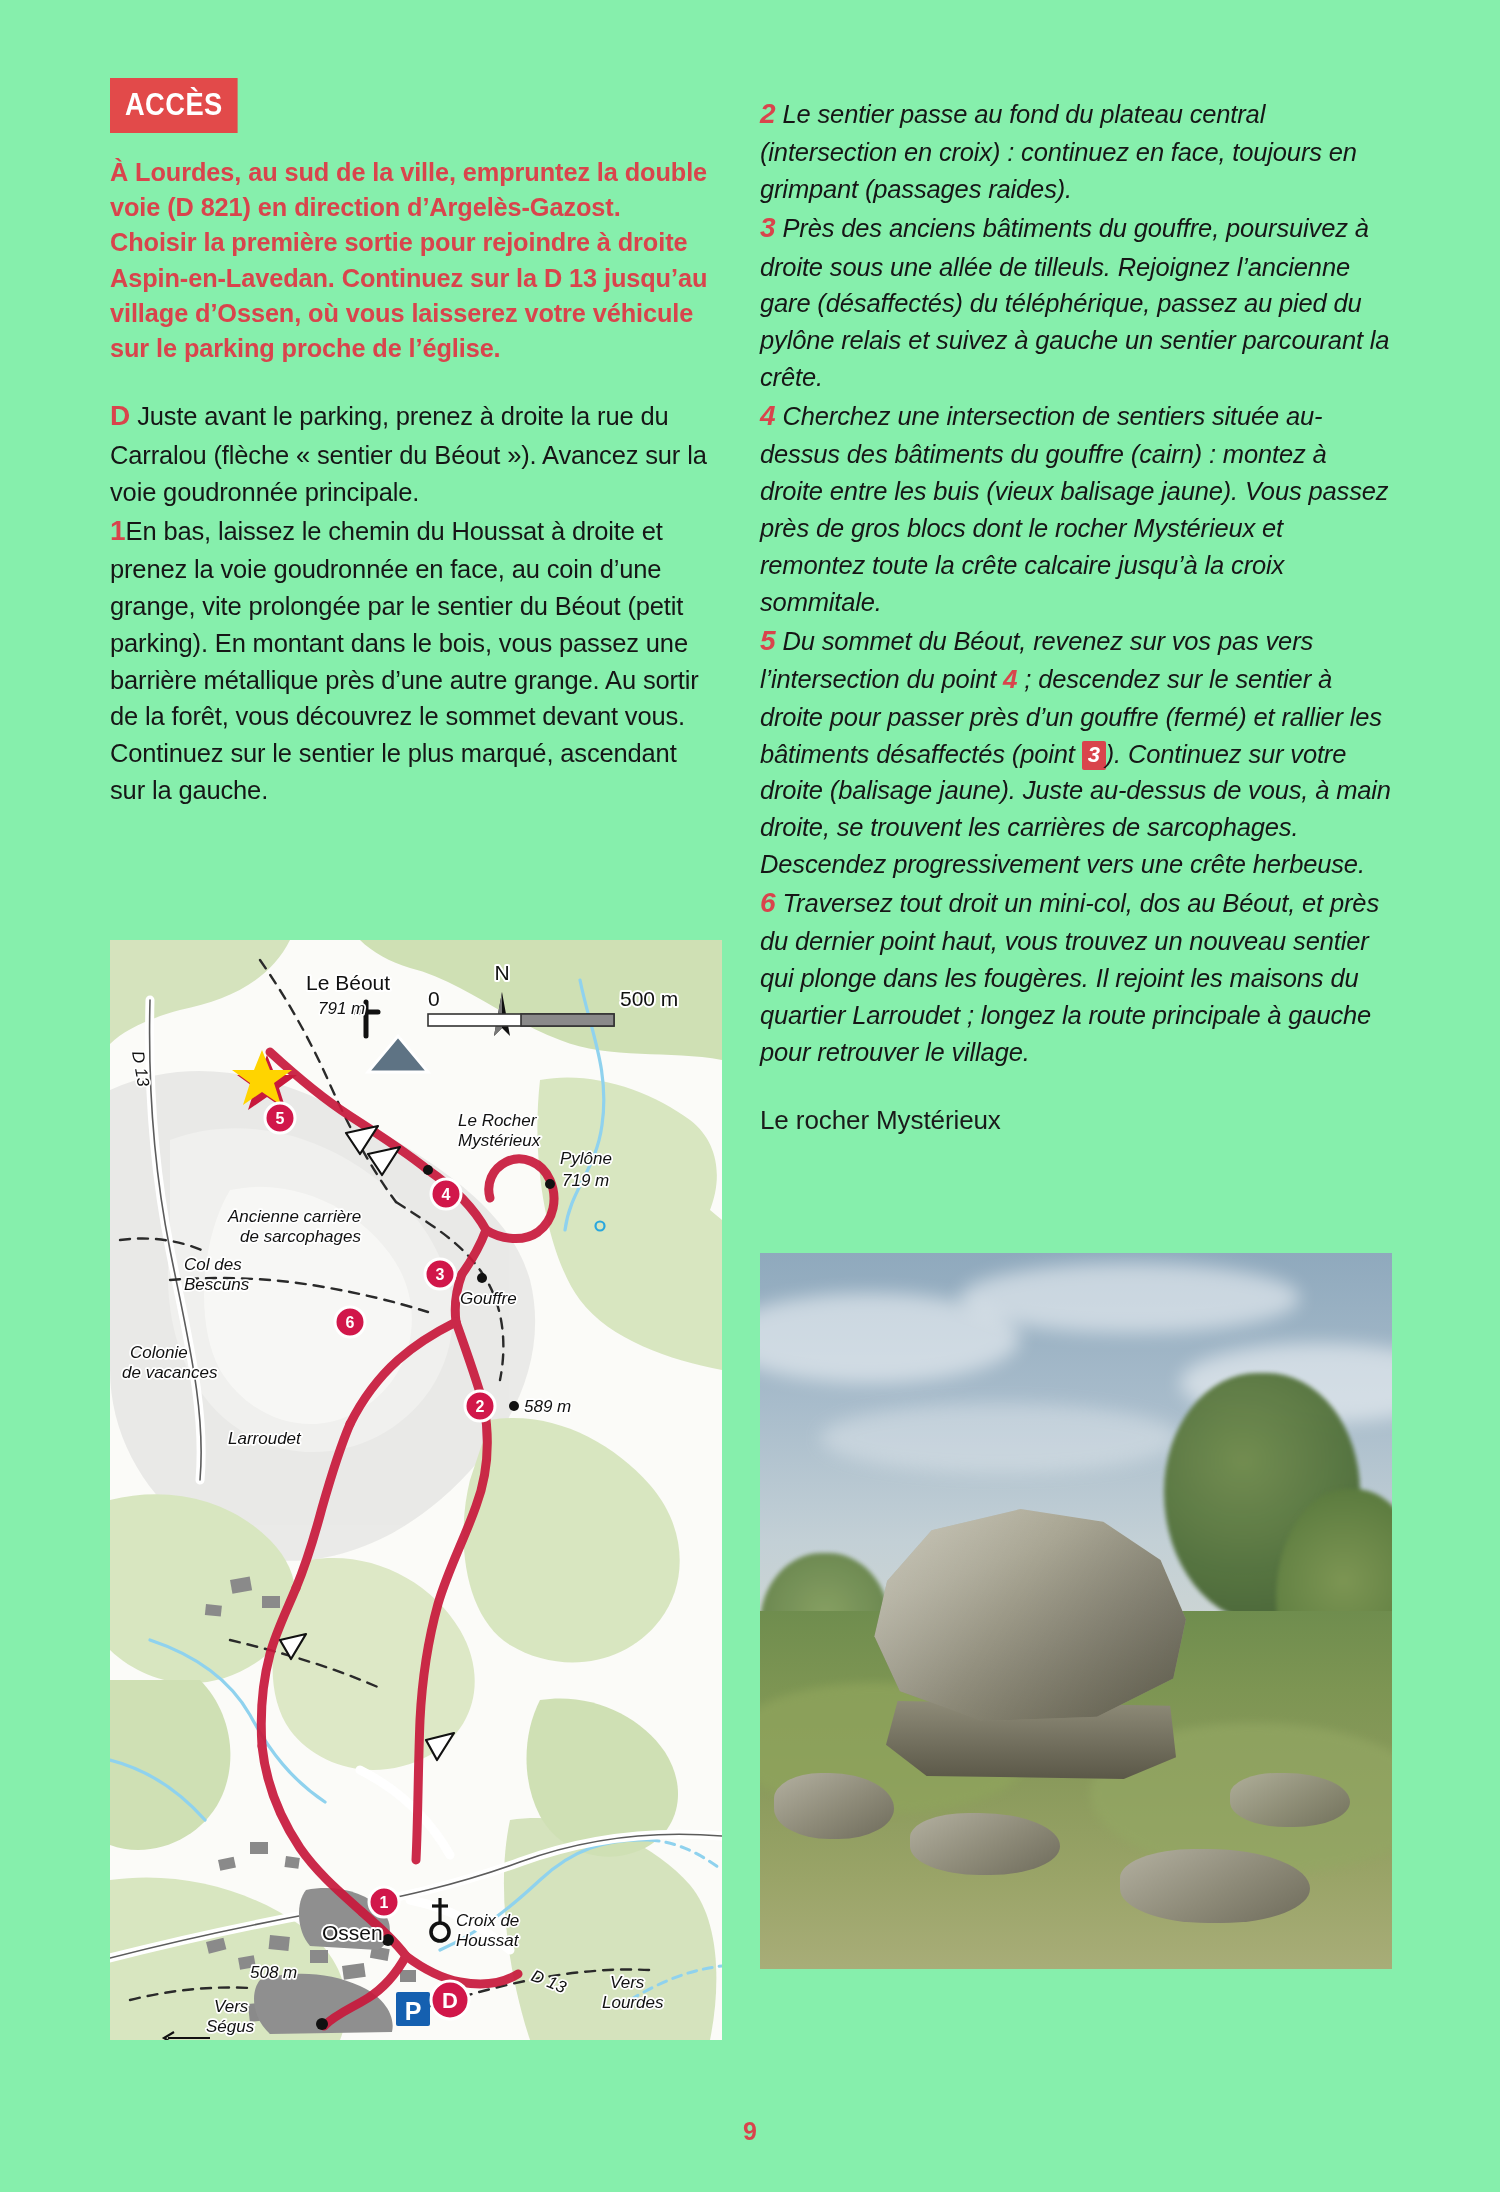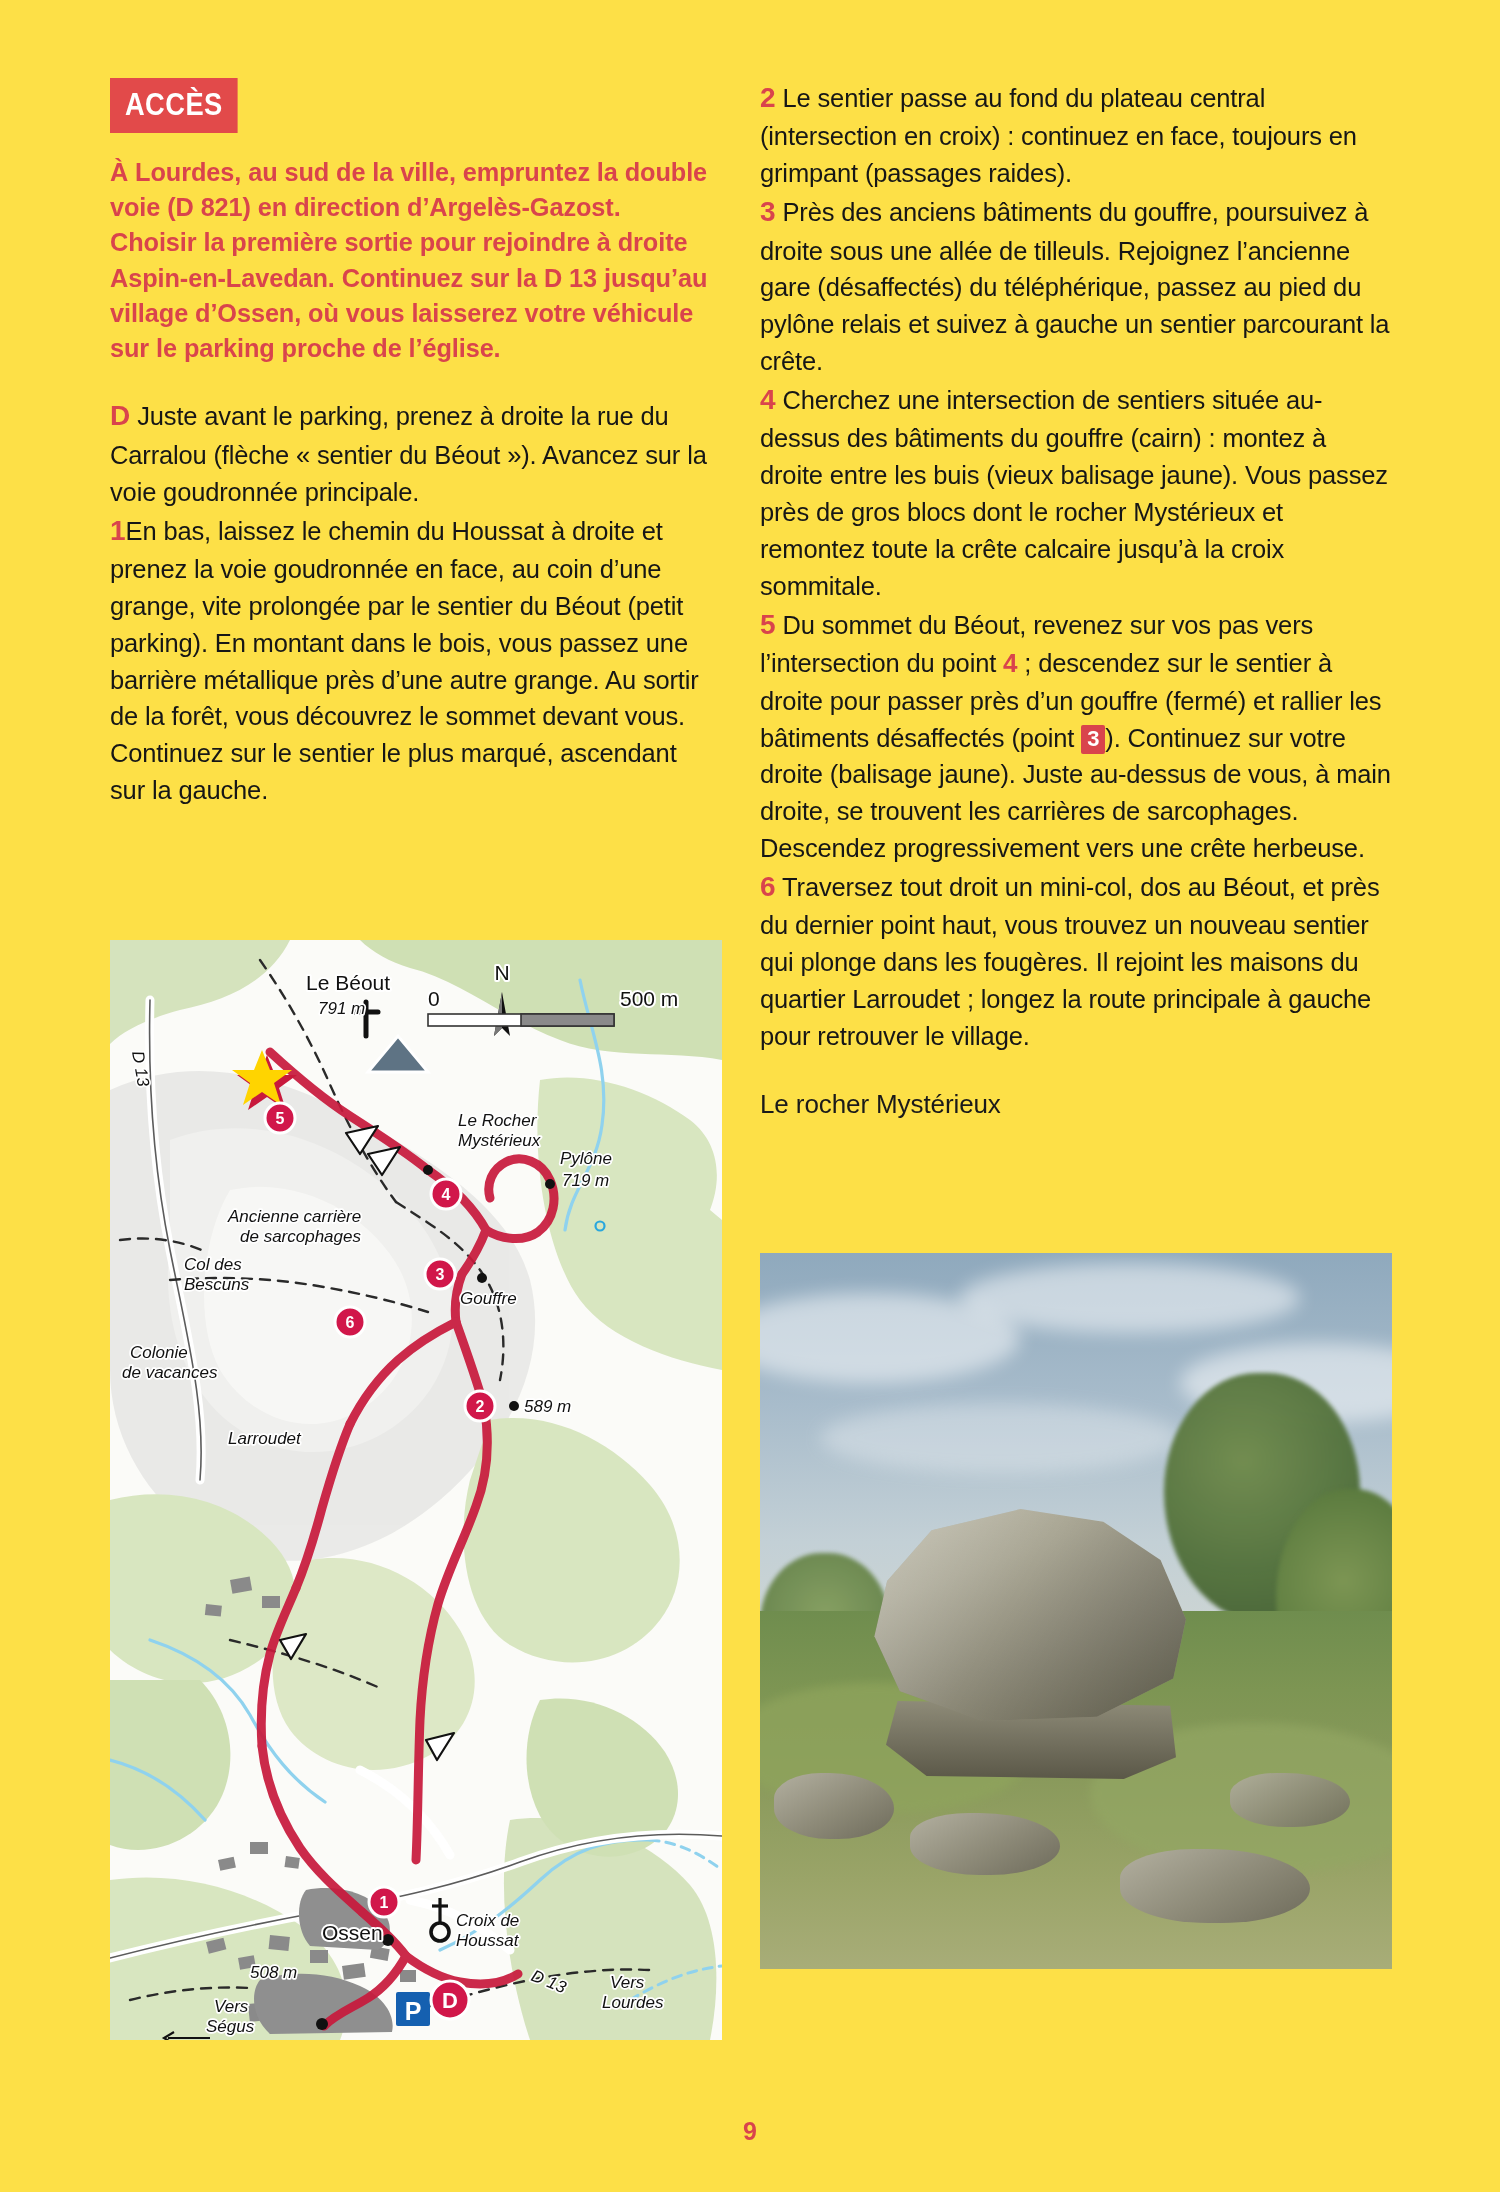--- a/index.html
+++ b/index.html
@@ -11,21 +11,21 @@
     background: #ffffff;
     font-family: "Liberation Sans", "DejaVu Sans", sans-serif;
     position: relative;
     overflow: hidden;
     color: #1a1a1a;
   }
 
   .page {
     position: absolute;
     inset: 0;
-    background: #fde047;
+    background: #86efac;
   }
 
   
   .col-left {
     position: absolute;
     left: 110px;
     top: 78px;
     width: 605px;
   }
   .col-right {
@@ -65,21 +65,21 @@
 
   
   .body-text {
     font-size: 25.5px;
     line-height: 1.445;
     color: #161616;
     letter-spacing: -0.15px;
     font-weight: 400;
   }
   .col-left .body-text { margin-top: 30px; }
-  .col-right .body-text { margin-top: 0; }
+  .col-right .body-text { margin-top: 16px; font-style: italic; }
 
   .body-text p { margin: 0; }
 
   
   .mk {
     color: #d9444c;
     font-weight: 700;
     font-size: 28px;
     letter-spacing: 0;
   }

